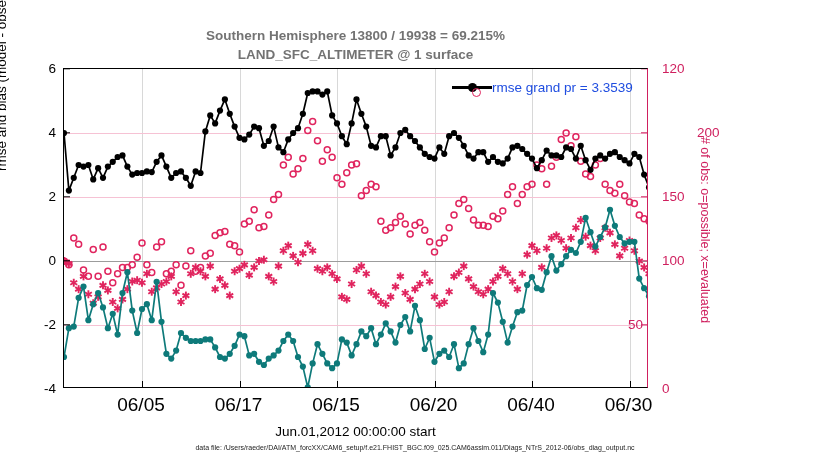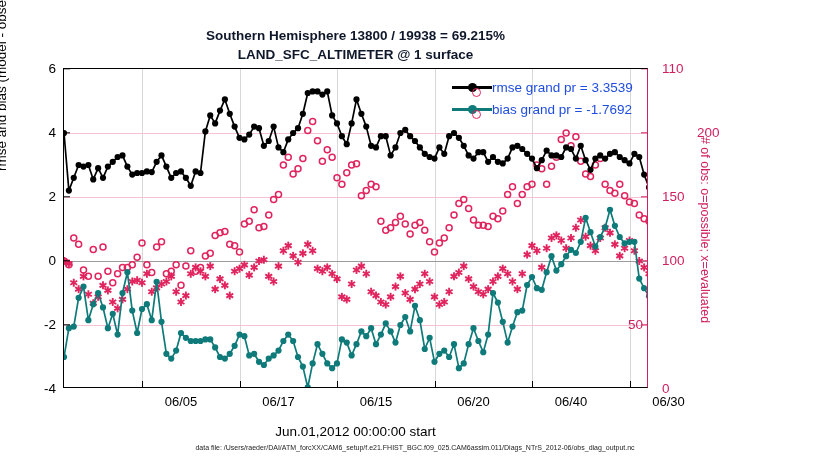--- a/index.html
+++ b/index.html
@@ -23,21 +23,21 @@
   }
   .title-block {
     position: absolute;
     left: 63px;
     top: 26px;
     width: 585px;
     text-align: center;
     font-weight: bold;
     font-size: 13.5px;
     line-height: 19px;
-    color: #0f172a;
+    color: #737373;
   }
   .title-line { display: block; white-space: nowrap; }
 
   .plot-area {
     position: absolute;
     left: 63px;
     top: 68px;
     width: 585px;
     height: 320px;
     border: 1.4px solid #000000;
@@ -114,24 +114,23 @@
     position: absolute;
     bottom: 0;
     width: 1.4px;
     height: 6px;
     background: #000;
   }
   .xtick-label {
     position: absolute;
     top: 394px;
     transform: translateX(-50%);
-    font-size: 13px;
+    font-size: 19px;
     color: #000;
     white-space: nowrap;
-    margin-left: 40px;
   }
 
   .ylabel-left {
     position: absolute;
     left: -6px;
     top: 228px;
     width: 330px;
     transform-origin: left top;
     transform: rotate(-90deg);
     text-align: center;
@@ -1024,41 +1023,33 @@
       <div class="ytick-left" style="top: 324px; left: 0px; position: absolute; width: 56px; text-align: right; right: auto; padding-right: 0px;">-2</div>
       <div class="ytick-left" style="top: 260px; left: 0px; position: absolute; width: 56px; text-align: right; right: auto; padding-right: 0px;">0</div>
       <div class="ytick-left" style="top: 196px; left: 0px; position: absolute; width: 56px; text-align: right; right: auto; padding-right: 0px;">2</div>
       <div class="ytick-left" style="top: 132px; left: 0px; position: absolute; width: 56px; text-align: right; right: auto; padding-right: 0px;">4</div>
       <div class="ytick-left" style="top: 68px; left: 0px; position: absolute; width: 56px; text-align: right; right: auto; padding-right: 0px;">6</div>
       <div class="ytick-right" style="position: absolute; left: 655px; top: 388px;">0</div>
       <div class="ytick-right" style="position: absolute; left: 621px; top: 324px;">50</div>
       <div class="ytick-right" style="position: absolute; left: 655px; top: 260px;">100</div>
       <div class="ytick-right" style="position: absolute; left: 655px; top: 196px;">150</div>
       <div class="ytick-right" style="position: absolute; left: 690px; top: 132px;">200</div>
-      <div class="ytick-right" style="position: absolute; left: 655px; top: 68px;">110</div>
+      <div class="ytick-right" style="position: absolute; left: 655px; top: 68px;">120</div>
       <div class="xtick-label" style="left: 141px;">06/05</div>
       <div class="xtick-label" style="left: 238.5px;">06/17</div>
       <div class="xtick-label" style="left: 336px;">06/15</div>
       <div class="xtick-label" style="left: 433.5px;">06/20</div>
       <div class="xtick-label" style="left: 531px;">06/40</div>
       <div class="xtick-label" style="left: 628.5px;">06/30</div>
     </div>
 
   <div class="legend-box">
     <div class="legend-row">
       <span class="legend-glyph">
         <span class="legend-line" id="lg-line-0" style="background: rgb(0, 0, 0);"></span>
         <span class="legend-dot" id="lg-dot-0" style="background: rgb(0, 0, 0);"></span>
         <span class="legend-ring" id="lg-ring-0" style="border-color: rgb(224, 36, 94);"></span>
       </span>
       <span class="legend-text">rmse grand pr = 3.3539</span>
     </div>
-    <div class="legend-row">
-      <span class="legend-glyph">
-        <span class="legend-line" id="lg-line-1" style="background: rgb(14, 122, 122);"></span>
-        <span class="legend-dot" id="lg-dot-1" style="background: rgb(14, 122, 122);"></span>
-        <span class="legend-ring" id="lg-ring-1" style="border-color: rgb(224, 36, 94);"></span>
-      </span>
-      <span class="legend-text">bias grand pr = -1.7692</span>
-    </div>
   </div>
 
 </div>
 
 </body></html>

